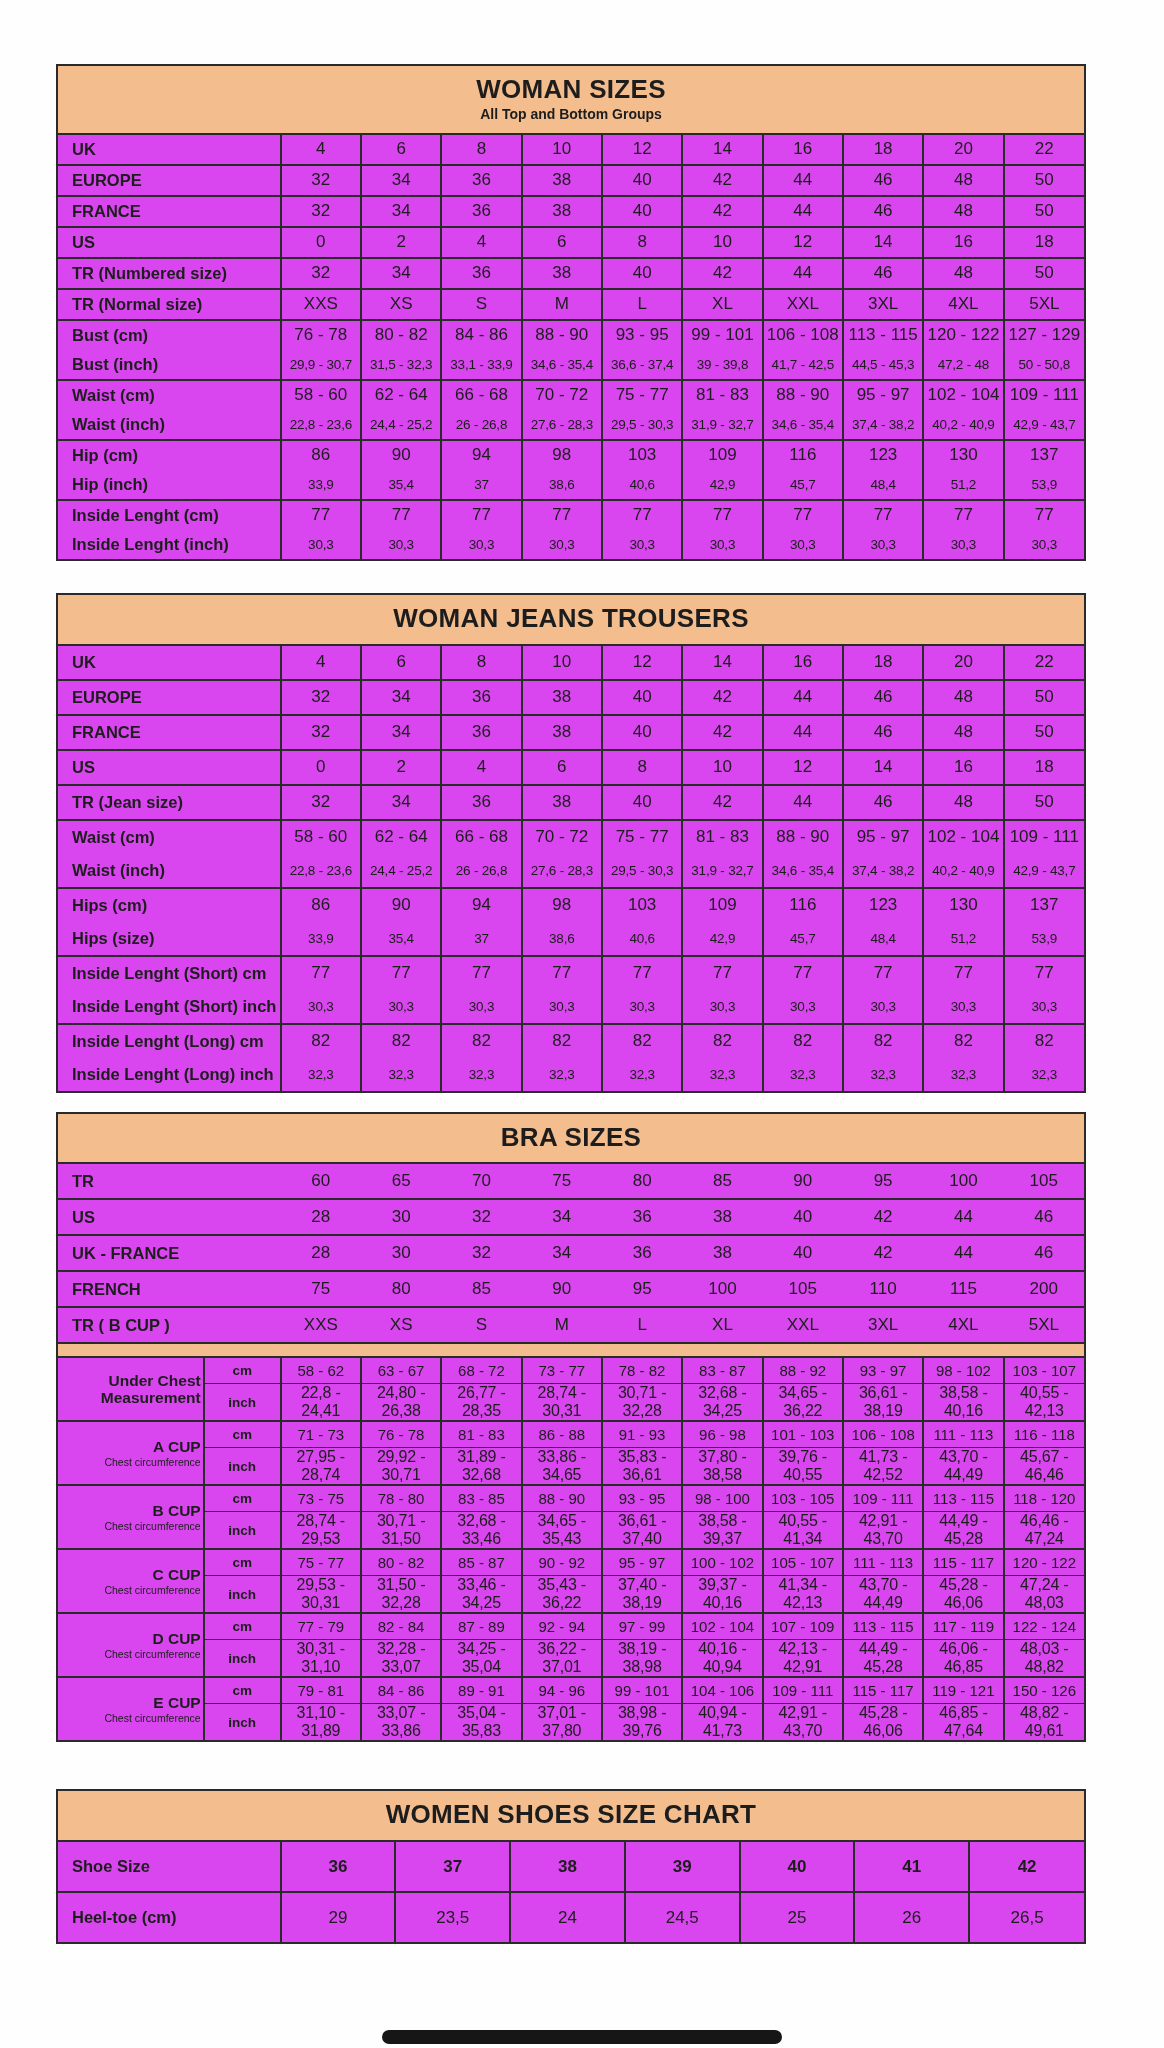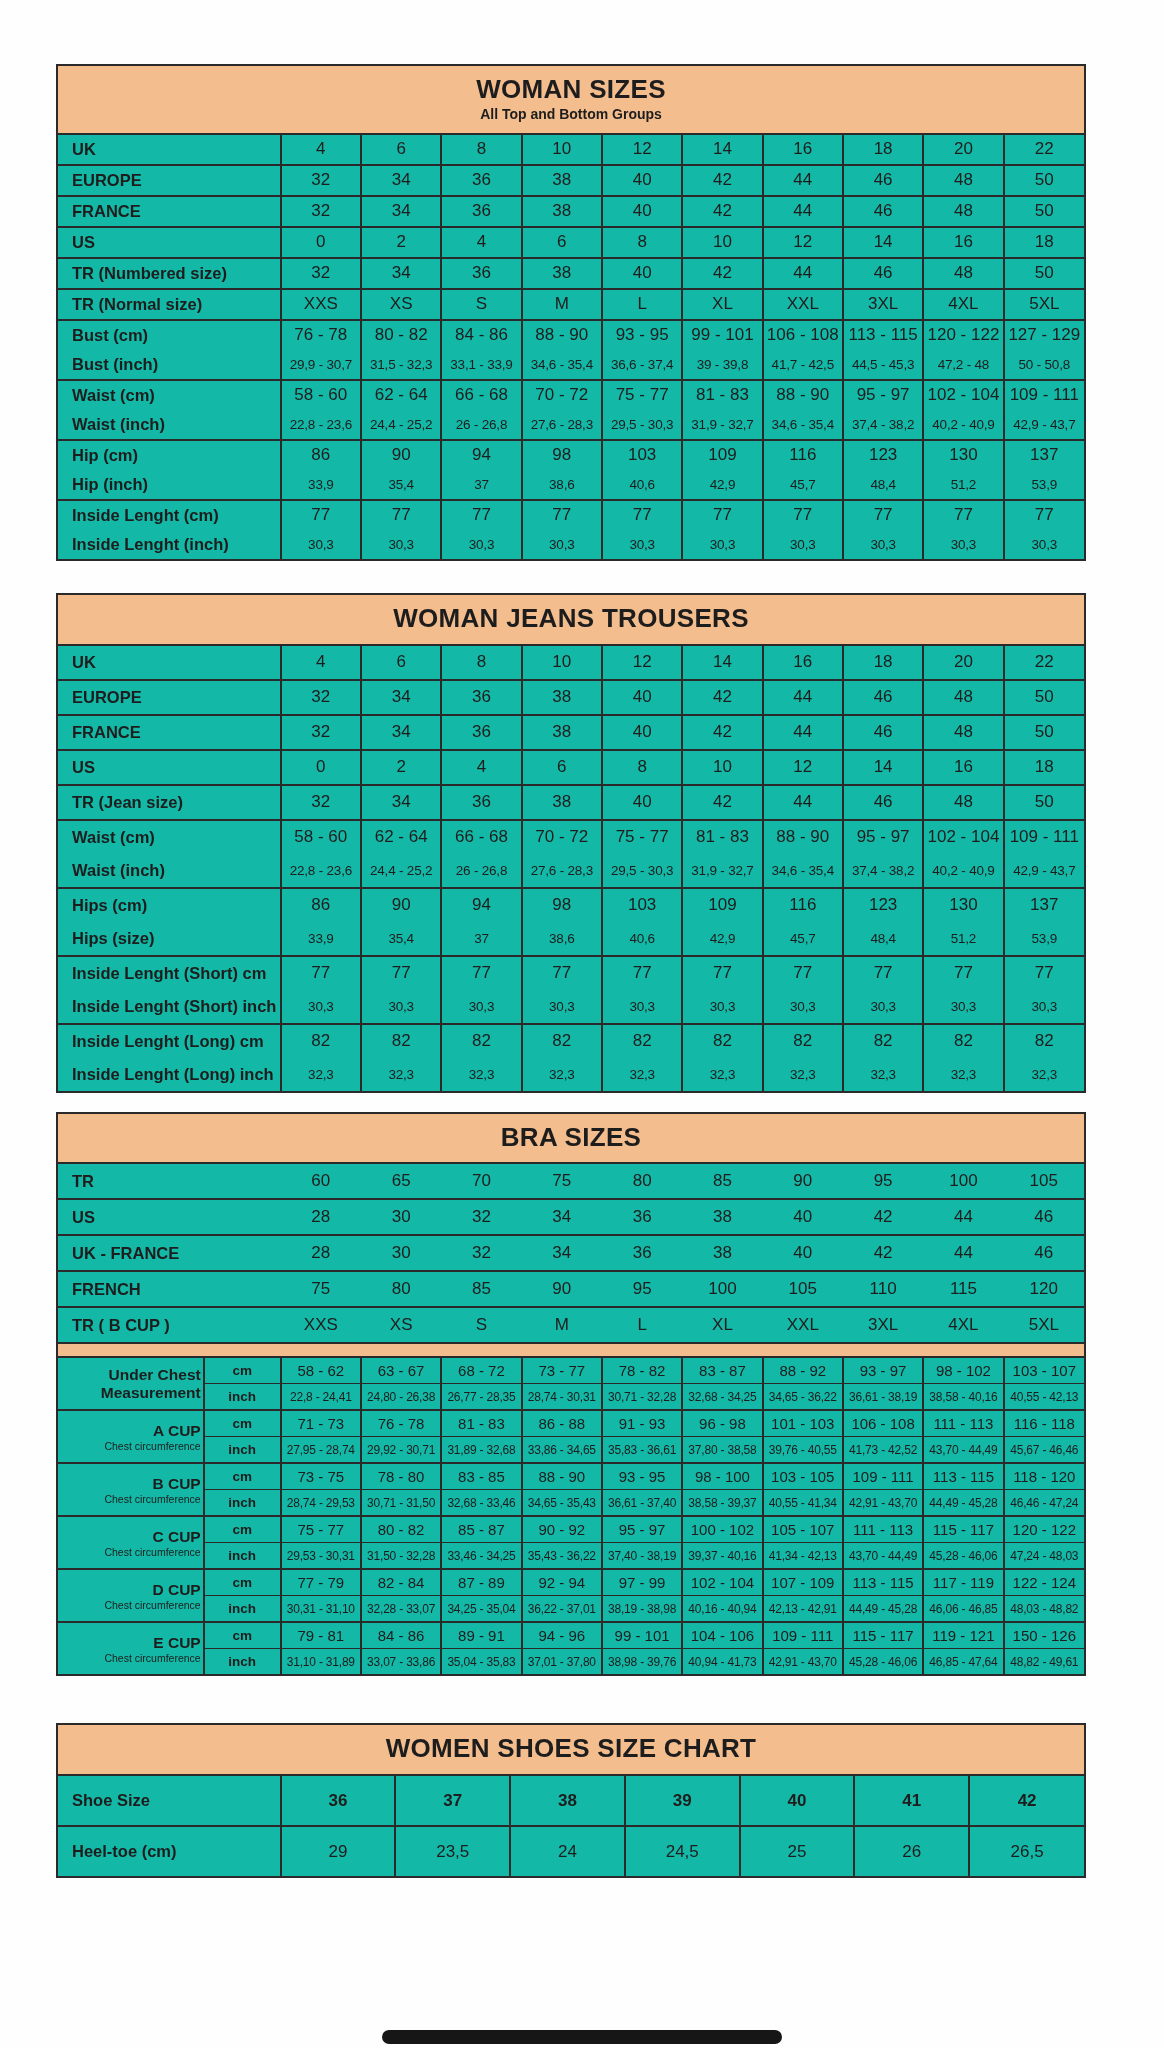--- a/index.html
+++ b/index.html
@@ -9,21 +9,21 @@
   }
   html,body{margin:0;padding:0;}
   body{
     width:1164px;height:2048px;overflow:hidden;position:relative;
     background:#fefefe;color:var(--ink);
     font-family:"Liberation Sans", sans-serif;
   }
   .page{padding:64px 78px 0 56px;}
   .table-block{
     border:2.5px solid var(--line);
-    background:#14b8a6;
+    background:#d946ef;
   }
   .mb32{margin-bottom:32px;}
   .mb19{margin-bottom:19px;}
   .mb47{margin-bottom:47px;}
   .band{
     background:var(--accent);
     border-bottom:2.4px solid var(--line);
     text-align:center;
     padding:9px 4px 10px;
   }
@@ -51,21 +51,21 @@
     height:12px;background:var(--accent);
     border-top:2.4px solid var(--line);
     border-bottom:2.4px solid var(--line);
   }
   .cup-table td{border-top:1.6px solid var(--line);height:25px;}
   .cup-table tr:first-child td{border-top:none;}
   .cup-table tr.group-start td{border-top:2.4px solid var(--line);}
   .cup-table tr:first-child.group-start td{border-top:none;}
   .cup-table td.cup-label{border-left:none;text-align:right;padding-left:10px;}
   .cup-table td.value-cell{font-size:15px;}
-  .cup-table tr.inch-row td.value-cell{font-size:12px;letter-spacing:-0.2px;}
+  .cup-table tr.inch-row td.value-cell{font-size:16px;letter-spacing:-0.2px;}
   .cup-name{font-weight:700;font-size:15.5px;line-height:1.15;}
   .cup-sub{font-size:10.5px;line-height:1.1;margin-top:1px;}
   .home-bar{
     position:absolute;left:50%;bottom:4px;transform:translateX(-50%);
     width:400px;height:14px;border-radius:8px;background:#161616;
   }
 </style>
 </head>
 <body>
 
@@ -531,21 +531,21 @@
             <td class="label-cell">FRENCH</td>
             <td class="value-cell">75</td>
             <td class="value-cell">80</td>
             <td class="value-cell">85</td>
             <td class="value-cell">90</td>
             <td class="value-cell">95</td>
             <td class="value-cell">100</td>
             <td class="value-cell">105</td>
             <td class="value-cell">110</td>
             <td class="value-cell">115</td>
-            <td class="value-cell">120</td>
+            <td class="value-cell">200</td>
           </tr>
           <tr class="">
             <td class="label-cell">TR ( B CUP )</td>
             <td class="value-cell">XXS</td>
             <td class="value-cell">XS</td>
             <td class="value-cell">S</td>
             <td class="value-cell">M</td>
             <td class="value-cell">L</td>
             <td class="value-cell">XL</td>
             <td class="value-cell">XXL</td>

